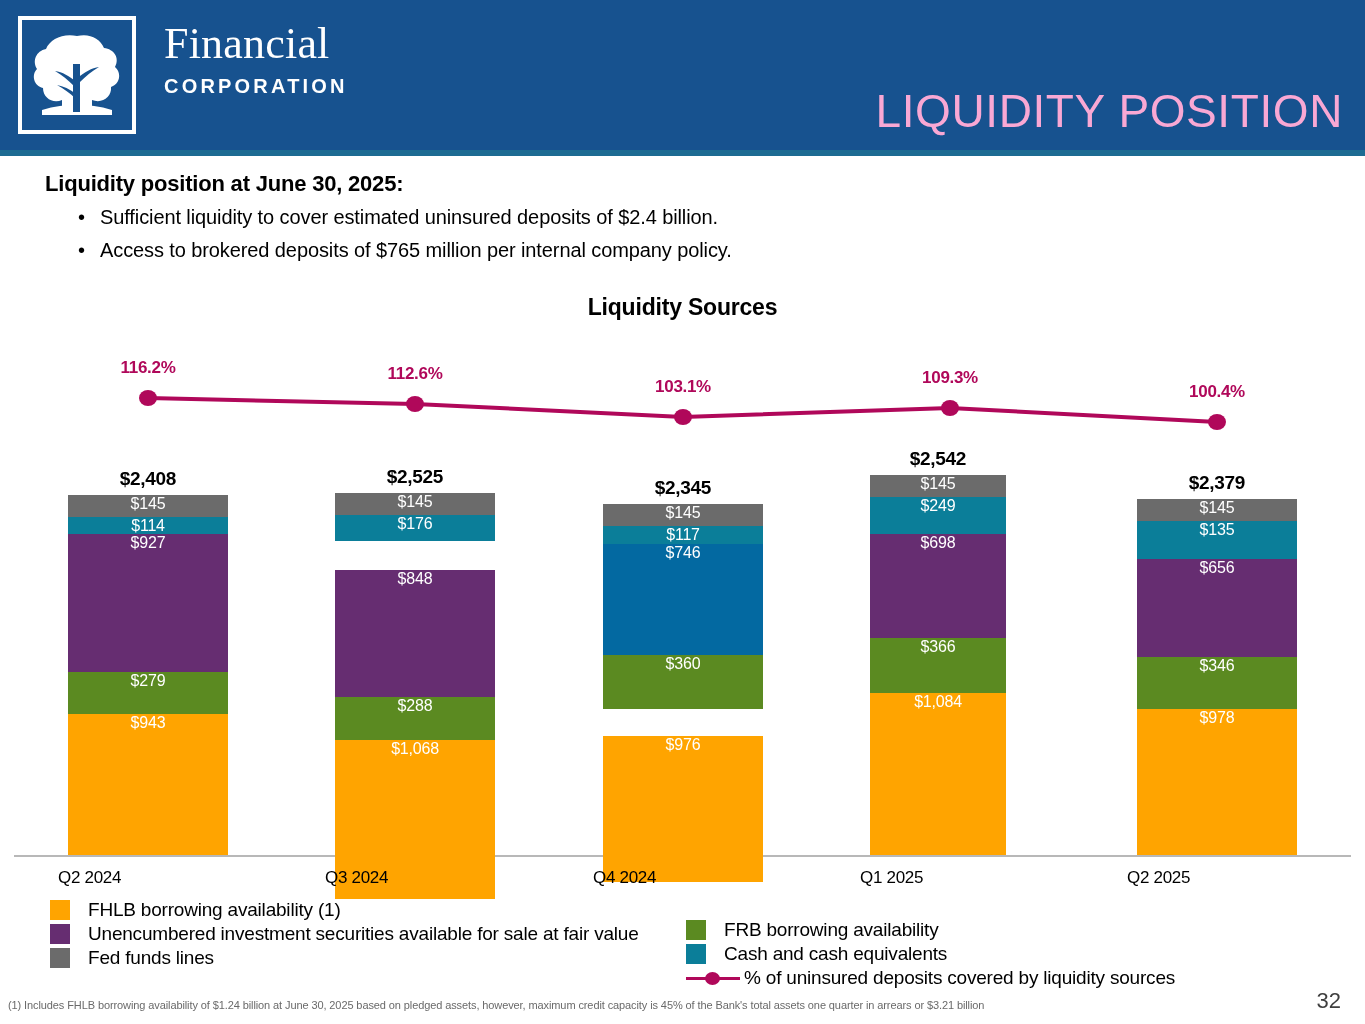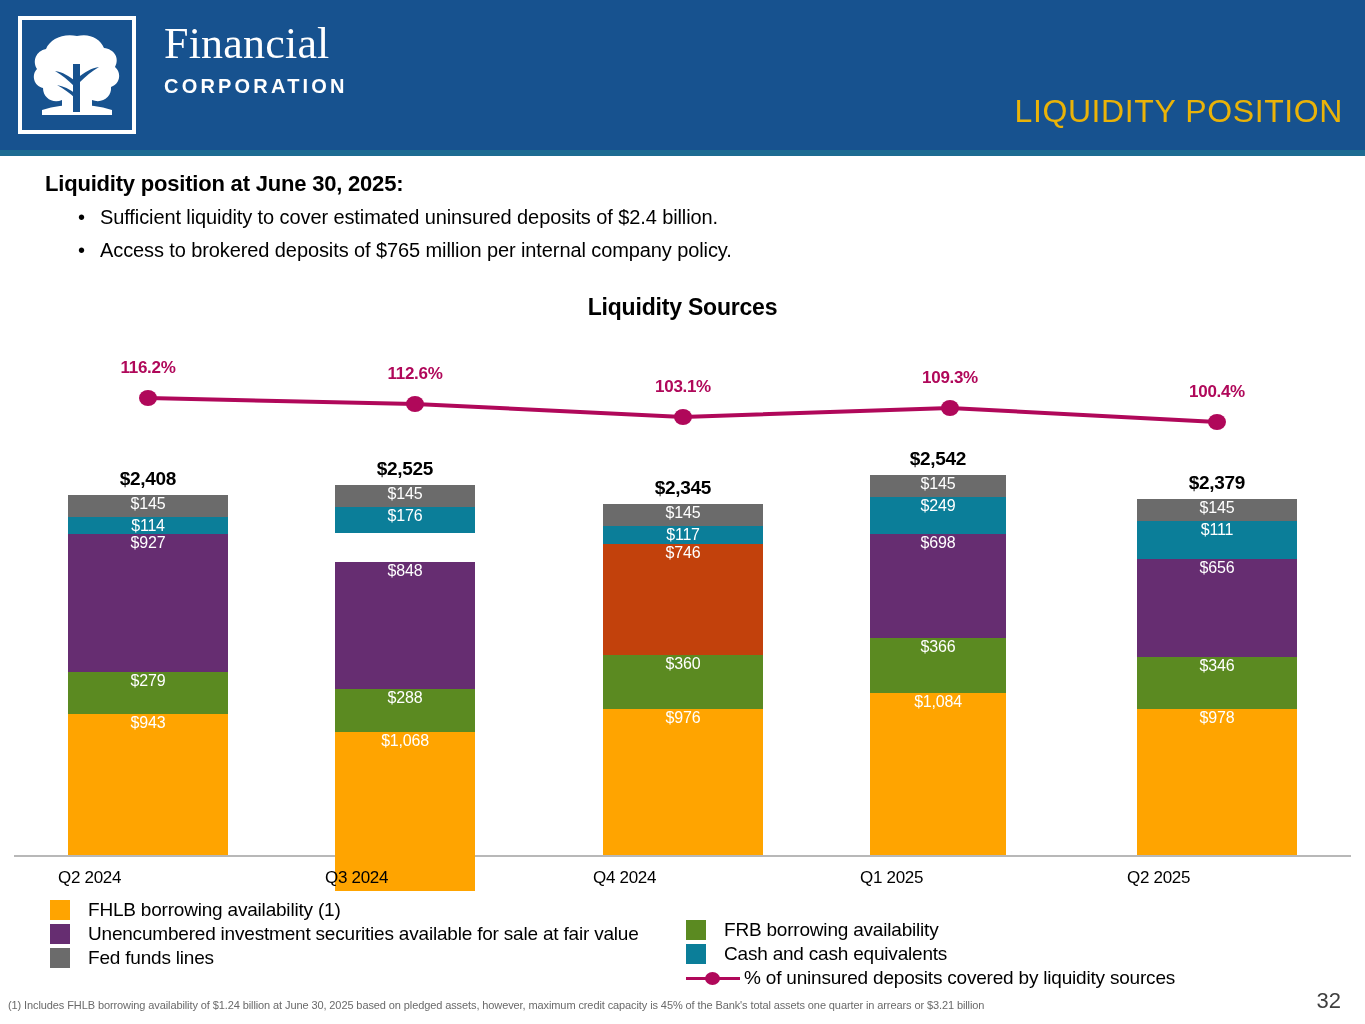--- a/index.html
+++ b/index.html
@@ -33,21 +33,21 @@
     font-family: "Liberation Serif", serif;
     font-size: 44px; line-height: 44px; letter-spacing: .2px; font-weight: 400;
   }
   .logo-line.second { margin-top: 6px; }
   #logo-sub {
     font-family: "Liberation Sans", sans-serif;
     font-size: 20px; font-weight: 700; letter-spacing: 3.2px; margin-top: 9px;
   }
   #slide-title {
     position: absolute; right: 22px; top: 86px;
-    color: #eab308; font-size: 32px; font-weight: 400; letter-spacing: .6px;
+    color: #f9a8d4; font-size: 46px; font-weight: 400; letter-spacing: .6px;
     line-height: 50px; white-space: nowrap;
   }
 
   
   #intro { position: absolute; left: 45px; top: 170px; width: 1200px; }
   #intro-heading {
     font-size: 22px; font-weight: 700; color: #000000; line-height: 28px;
     letter-spacing: -.2px;
   }
   .bullet-row { display: flex; margin-top: 5px; padding-left: 33px; }
@@ -193,21 +193,21 @@
         <span class="seg-label">$927</span>
       </div>
       <div class="seg" style="height: 41.7073px; background: rgb(91, 138, 33);">
         <span class="seg-label">$279</span>
       </div>
       <div class="seg" style="height: 140.968px; background: rgb(255, 164, 0);">
         <span class="seg-label">$943</span>
       </div>
     </div>
     <div class="xtick" style="left: 58px; width: 180px;">Q2 2024</div>
-    <div class="bar-group" style="left: 335px; width: 140px; top: 145px; height: 377.459px; bottom: auto;">
+    <div class="bar-group" style="left: 335px; width: 160px; top: 153px; height: 377.459px; bottom: auto;">
       <div class="bar-total" style="top: -27px;">$2,525</div>
       <div class="seg" style="height: 21.6758px; background: rgb(107, 107, 107);">
         <span class="seg-label">$145</span>
       </div>
       <div class="seg" style="height: 26.31px; background: rgb(11, 126, 153);">
         <span class="seg-label">$176</span>
       </div>
       <div class="seg" style="height: 126.766px; background: rgb(102, 45, 113); margin-top: 29px;">
         <span class="seg-label">$848</span>
       </div>
@@ -220,27 +220,27 @@
     </div>
     <div class="xtick" style="left: 325px; width: 180px;">Q3 2024</div>
     <div class="bar-group" style="left: 603px; width: 160px; top: 164.449px; height: 350.551px; bottom: auto;">
       <div class="bar-total" style="top: -27px;">$2,345</div>
       <div class="seg" style="height: 21.6758px; background: rgb(107, 107, 107);">
         <span class="seg-label">$145</span>
       </div>
       <div class="seg" style="height: 17.4902px; background: rgb(11, 126, 153);">
         <span class="seg-label">$117</span>
       </div>
-      <div class="seg" style="height: 111.518px; background: #c2410c;">
+      <div class="seg" style="height: 111.518px; background: #0369a1;">
         <span class="seg-label">$746</span>
       </div>
       <div class="seg" style="height: 53.8159px; background: rgb(91, 138, 33);">
         <span class="seg-label">$360</span>
       </div>
-      <div class="seg" style="height: 145.901px; background: rgb(255, 164, 0);">
+      <div class="seg" style="height: 145.901px; background: rgb(255, 164, 0); margin-top: 27px;">
         <span class="seg-label">$976</span>
       </div>
     </div>
     <div class="xtick" style="left: 593px; width: 180px;">Q4 2024</div>
     <div class="bar-group" style="left: 870px; width: 136px; top: 135px; height: 380px; bottom: auto;">
       <div class="bar-total" style="top: -27px;">$2,542</div>
       <div class="seg" style="height: 21.6758px; background: rgb(107, 107, 107);">
         <span class="seg-label">$145</span>
       </div>
       <div class="seg" style="height: 37.2227px; background: rgb(11, 126, 153);">
@@ -256,21 +256,21 @@
         <span class="seg-label">$1,084</span>
       </div>
     </div>
     <div class="xtick" style="left: 860px; width: 180px;">Q1 2025</div>
     <div class="bar-group" style="left: 1137px; width: 160px; top: 159.367px; height: 355.633px; bottom: auto;">
       <div class="bar-total" style="top: -27px;">$2,379</div>
       <div class="seg" style="height: 21.6758px; background: rgb(107, 107, 107);">
         <span class="seg-label">$145</span>
       </div>
       <div class="seg" style="height: 37.9701px; background: rgb(11, 126, 153);">
-        <span class="seg-label">$111</span>
+        <span class="seg-label">$135</span>
       </div>
       <div class="seg" style="height: 98.0645px; background: rgb(102, 45, 113);">
         <span class="seg-label">$656</span>
       </div>
       <div class="seg" style="height: 51.7231px; background: rgb(91, 138, 33);">
         <span class="seg-label">$346</span>
       </div>
       <div class="seg" style="height: 146.2px; background: rgb(255, 164, 0);">
         <span class="seg-label">$978</span>
       </div>

